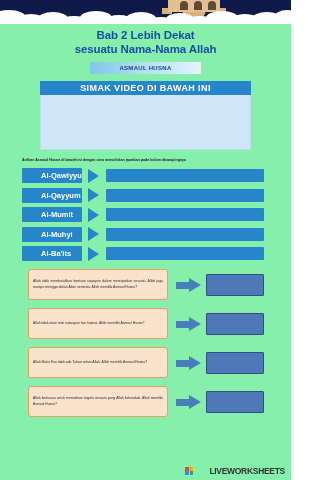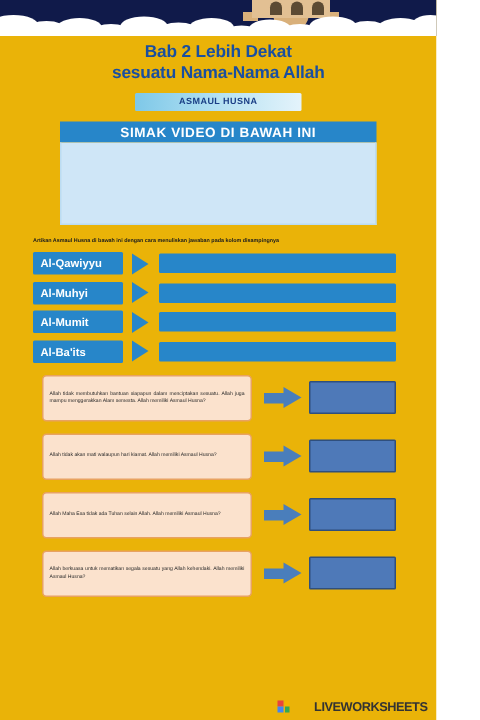--- a/index.html
+++ b/index.html
@@ -2,21 +2,21 @@
 <html><head>
 <meta charset="utf-8">
 <style>
   * { box-sizing: border-box; margin: 0; padding: 0; }
   html, body {
     width: 291px; height: 480px;
     background: #ffffff;
     font-family: "Liberation Sans", sans-serif;
     overflow: hidden;
   }
-  .page { position: relative; width: 291px; height: 480px; background: #eab308; }
+  .page { position: relative; width: 291px; height: 480px; background: #86efac; }
 
   
   .header {
     position: relative;
     width: 291px; height: 24px;
     background: #101a4a;
     overflow: hidden;
   }
   .mosque {
     position: absolute; left: 160px; top: 0px;
@@ -92,21 +92,21 @@
   .rows { margin-top: 5px; padding-left: 22px; }
   .row {
     display: flex; align-items: center;
     height: 15px; margin-bottom: 4.5px;
   }
   .name-chip {
     width: 60px; height: 15px;
     background: #2786c9; color: #ffffff;
     font-size: 7.5px; font-weight: bold;
     display: flex; align-items: center;
-    padding-left: 5px;
+    padding-left: 19px;
     border-radius: 1px;
   }
   .arrow-tri {
     width: 0; height: 0; margin: 0 7px 0 6px;
     border-top: 7px solid transparent;
     border-bottom: 7px solid transparent;
     border-left: 11px solid #2786c9;
   }
   .answer-bar {
     flex: 1; height: 13px; margin-right: 27px;
@@ -215,26 +215,31 @@
 
   <div class="instruction">Artikan Asmaul Husna di bawah ini dengan cara menuliskan jawaban pada kolom disampingnya</div>
 
   <div class="rows">
     <div class="row">
       <div class="name-chip">Al-Qawiyyu</div>
       <div class="arrow-tri"></div>
       <div class="answer-bar"></div>
     </div>
     <div class="row">
+      <div class="name-chip">Al-Qayyum</div>
+      <div class="arrow-tri"></div>
+      <div class="answer-bar"></div>
+    </div>
+    <div class="row">
+      <div class="name-chip">Al-Mumit</div>
+      <div class="arrow-tri"></div>
+      <div class="answer-bar"></div>
+    </div>
+    <div class="row">
       <div class="name-chip">Al-Muhyi</div>
-      <div class="arrow-tri"></div>
-      <div class="answer-bar"></div>
-    </div>
-    <div class="row">
-      <div class="name-chip">Al-Mumit</div>
       <div class="arrow-tri"></div>
       <div class="answer-bar"></div>
     </div>
     <div class="row">
       <div class="name-chip">Al-Ba'its</div>
       <div class="arrow-tri"></div>
       <div class="answer-bar"></div>
     </div>
   </div>
 

